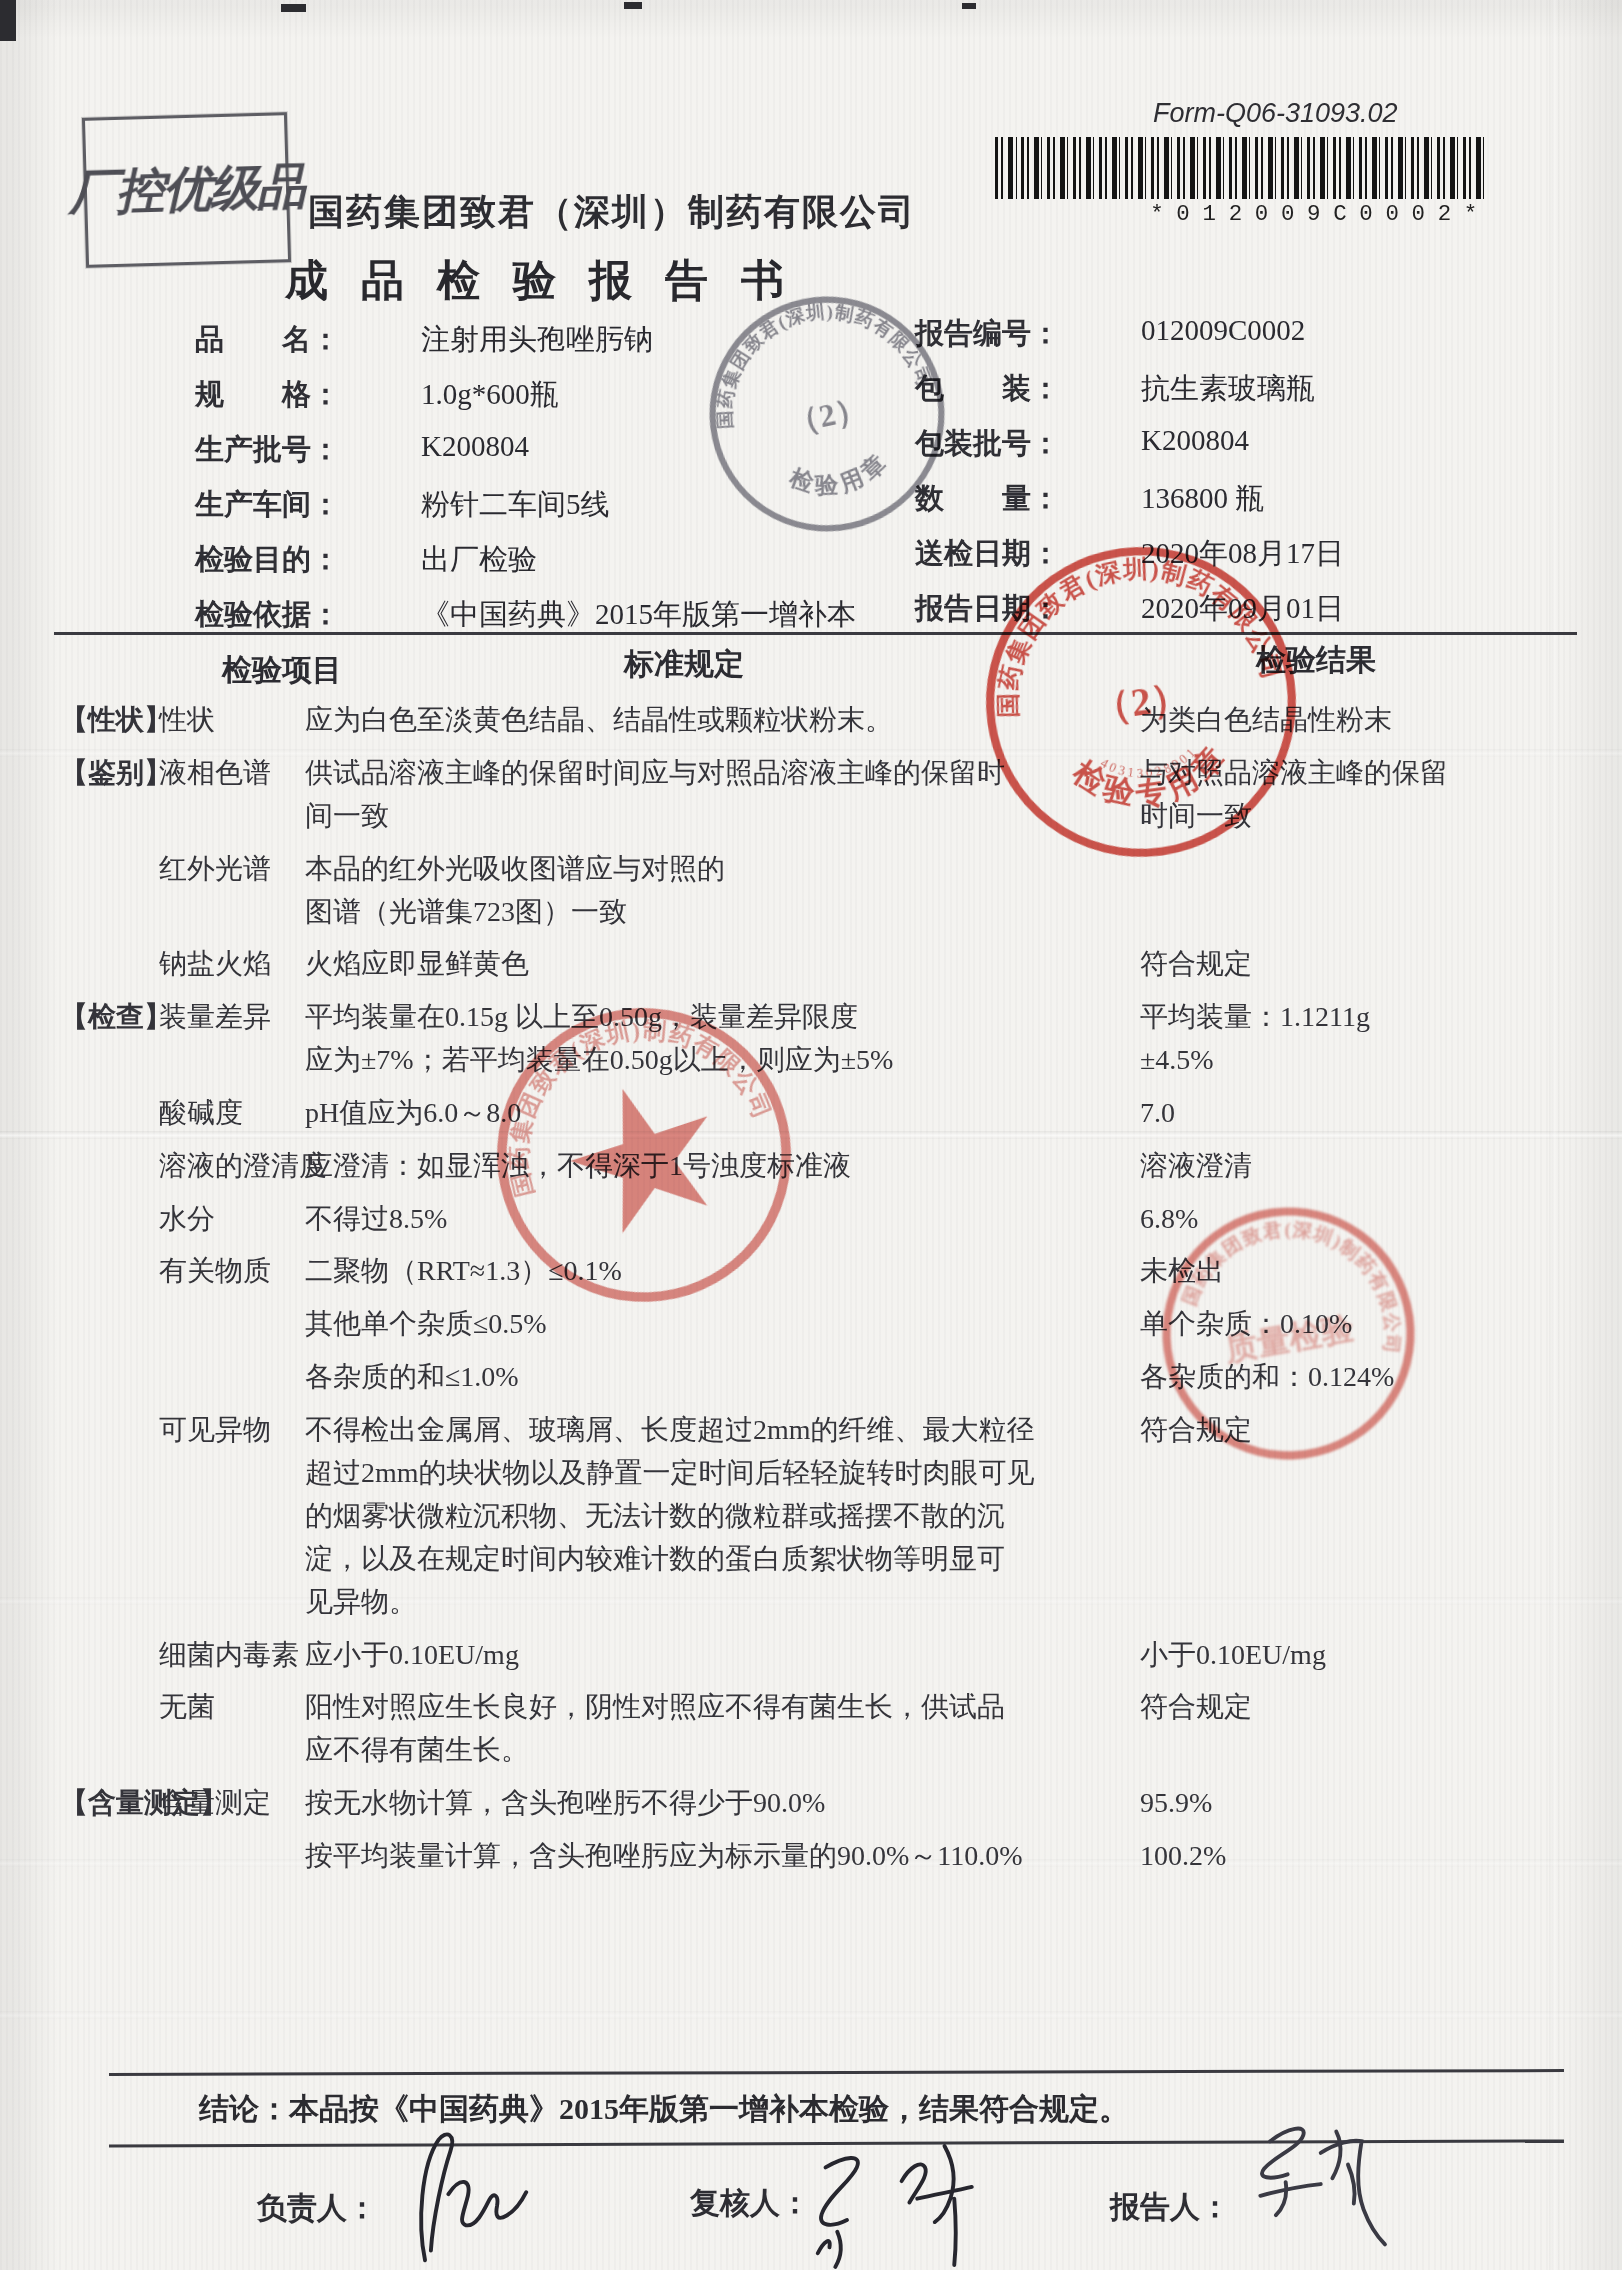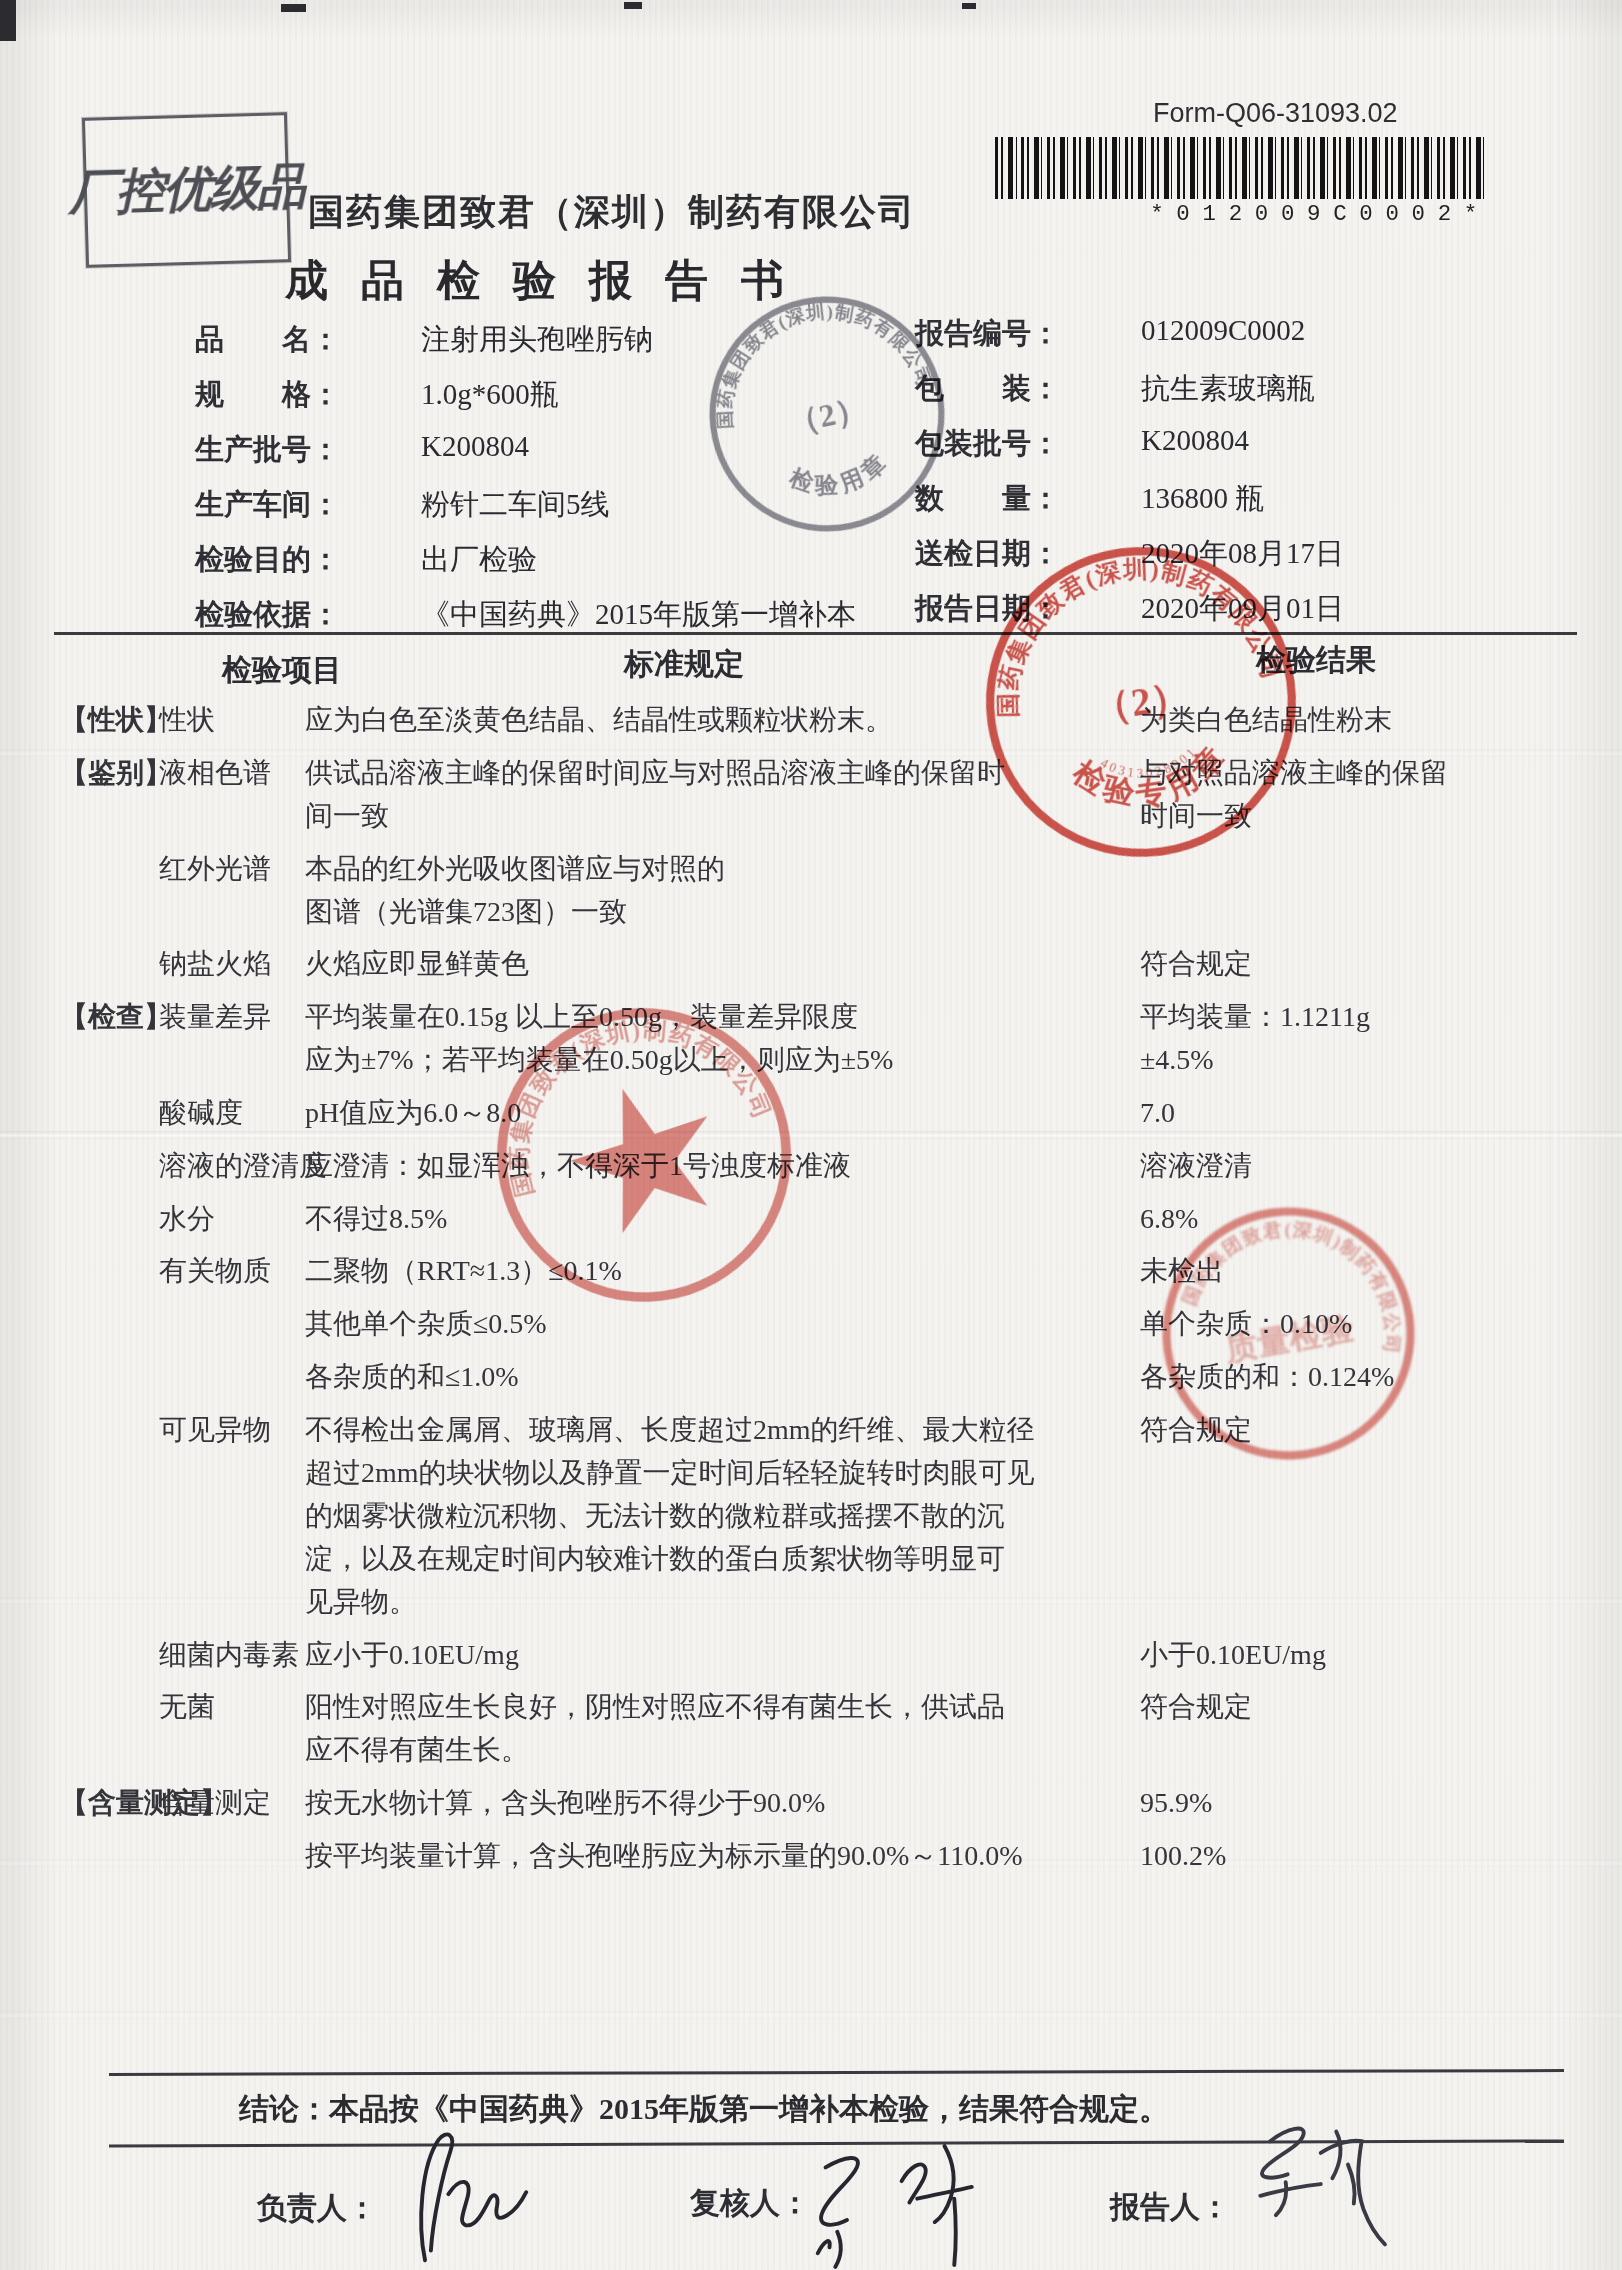--- a/index.html
+++ b/index.html
@@ -16,21 +16,21 @@
   .crease-v{position:absolute;top:0;height:100%;width:9.8px;background:linear-gradient(90deg,rgba(0,0,0,0.05),rgba(255,255,255,0.35),rgba(0,0,0,0.028));}
   .speck{position:absolute;background:#2c2c30;}
   .abs{position:absolute;}
 
   
   .corner-stamp{left:84px;top:115px;width:199px;height:144px;border:3.9px solid #5d5d63;
     transform:rotate(-1.6deg);display:flex;align-items:center;justify-content:center;
     font-size:49px;font-weight:700;color:#4e4e55;letter-spacing:-2px;white-space:nowrap;
     font-style:italic;filter:blur(0.4px);box-shadow:0 0 0 1px rgba(90,90,95,0.25);}
 
-  .form-no{left:1153px;top:98px;font-size:27px;font-family:"Liberation Sans",sans-serif;color:#2e2e33;}
+  .form-no{left:1153px;top:98px;font-size:27px;font-family:"Liberation Sans",sans-serif;color:#2e2e33;font-style:italic;}
   .barcode{left:995px;top:137px;width:493px;height:62px;
     background:repeating-linear-gradient(90deg,#141414 0 2.9px,transparent 2.9px 5.9px,#141414 5.9px 7.8px,transparent 7.8px 12.7px,#141414 12.7px 17.6px,transparent 17.6px 20.5px,#141414 20.5px 21.5px,transparent 21.5px 26px);}
   .barcode-text{left:997px;top:201px;width:493px;text-align:right;font-family:Liberation Mono, monospace;
     font-size:22.4px;letter-spacing:12.7px;color:#222;}
 
   .company{left:291px;top:188px;font-size:36px;letter-spacing:2px;color:#2d2d32;font-weight:600;margin-left:17px;}
   .report-title{left:285px;top:252px;font-size:43px;letter-spacing:33px;color:#28282d;font-weight:700;white-space:nowrap;}
 
   .hdr{position:absolute;font-size:29px;}
   .hdr .row{display:flex;height:55px;align-items:flex-start;}
@@ -43,21 +43,21 @@
 
   .colhead{position:absolute;font-size:30px;font-weight:700;color:#2c2c32;}
 
   .tbl{position:absolute;left:60px;top:698px;width:1510px;font-size:28px;line-height:43px;}
   .trow{display:grid;grid-template-columns:99px 146px 835px 1fr;margin-bottom:9.8px;}
   .trow .cat{font-weight:700;white-space:nowrap;}
   .trow .item{white-space:nowrap;}
   .trow .std{white-space:pre-wrap;}
   .trow .res{white-space:pre-wrap;max-width:390px;}
 
-  .concl-text{position:absolute;left:199px;top:2089px;font-size:30px;font-weight:600;color:#2b2b30;margin-left:40px;}
+  .concl-text{position:absolute;left:199px;top:2089px;font-size:30px;font-weight:600;color:#2b2b30;}
   .sig-label{position:absolute;font-size:30px;font-weight:600;color:#2d2d33;}
 
   .stamp{position:absolute;pointer-events:none;mix-blend-mode:multiply;}
   .sig{position:absolute;pointer-events:none;}
 </style>
 </head>
 <body>
 
 <div class="page">
 

